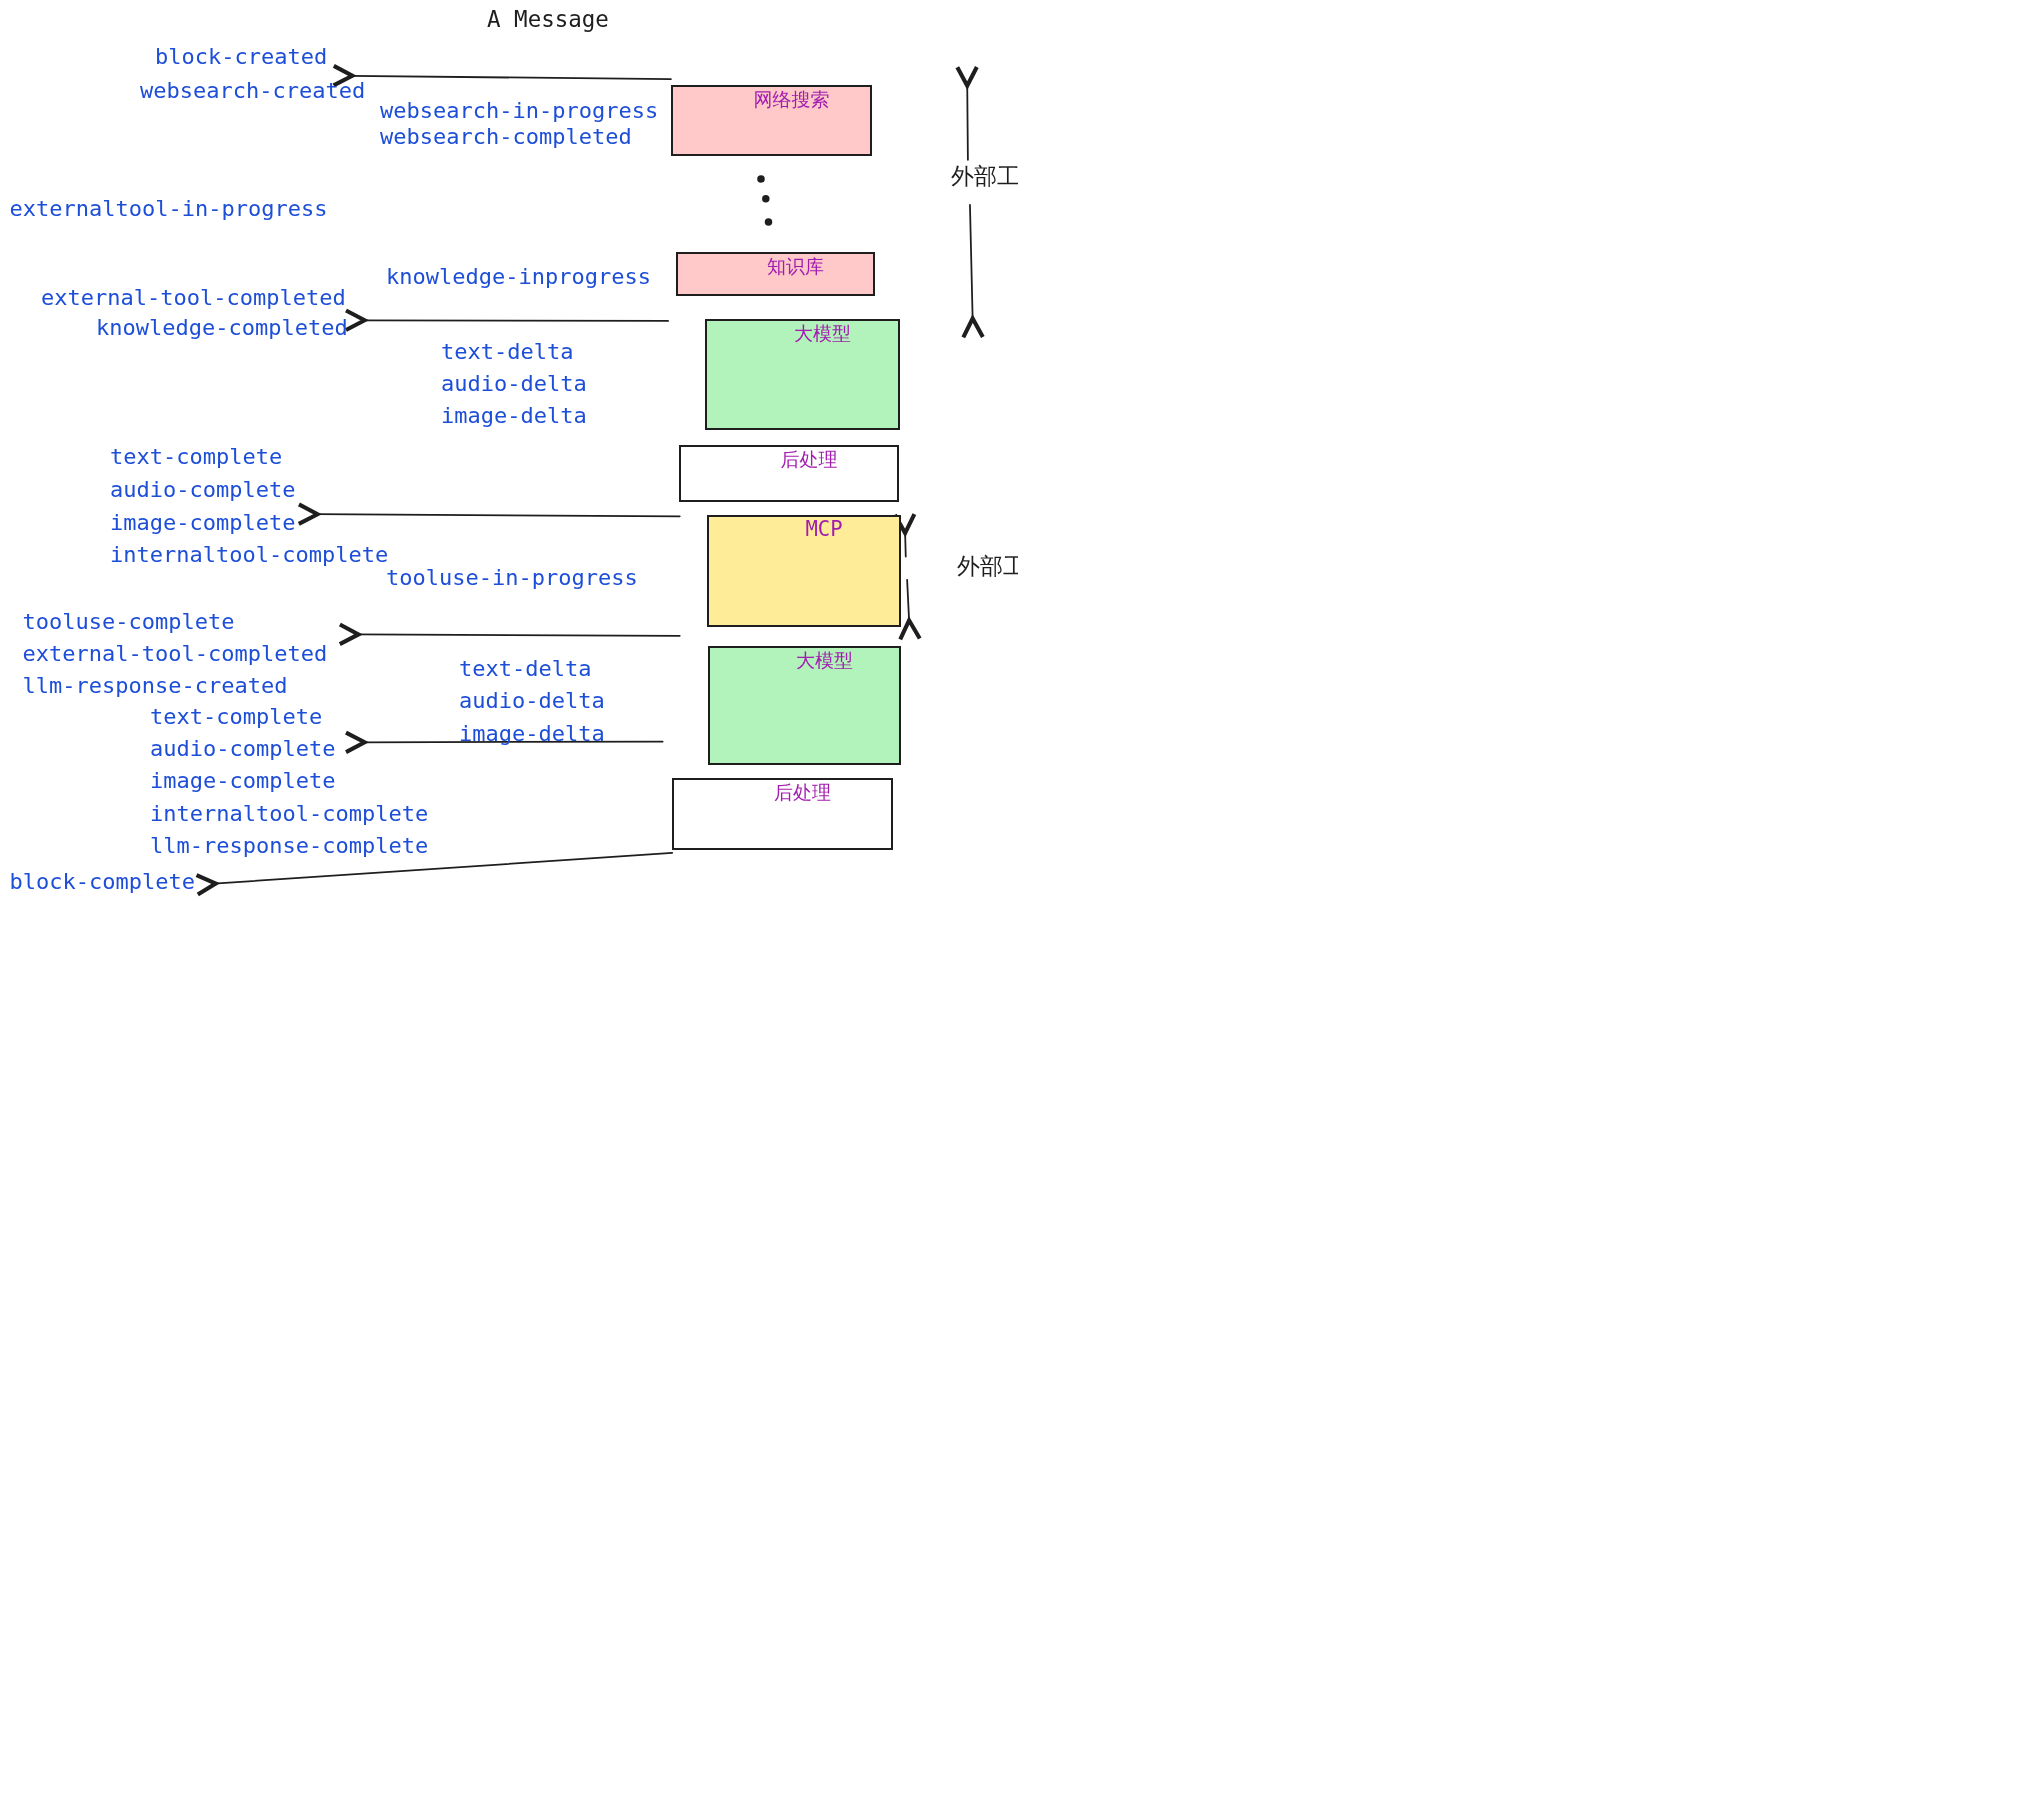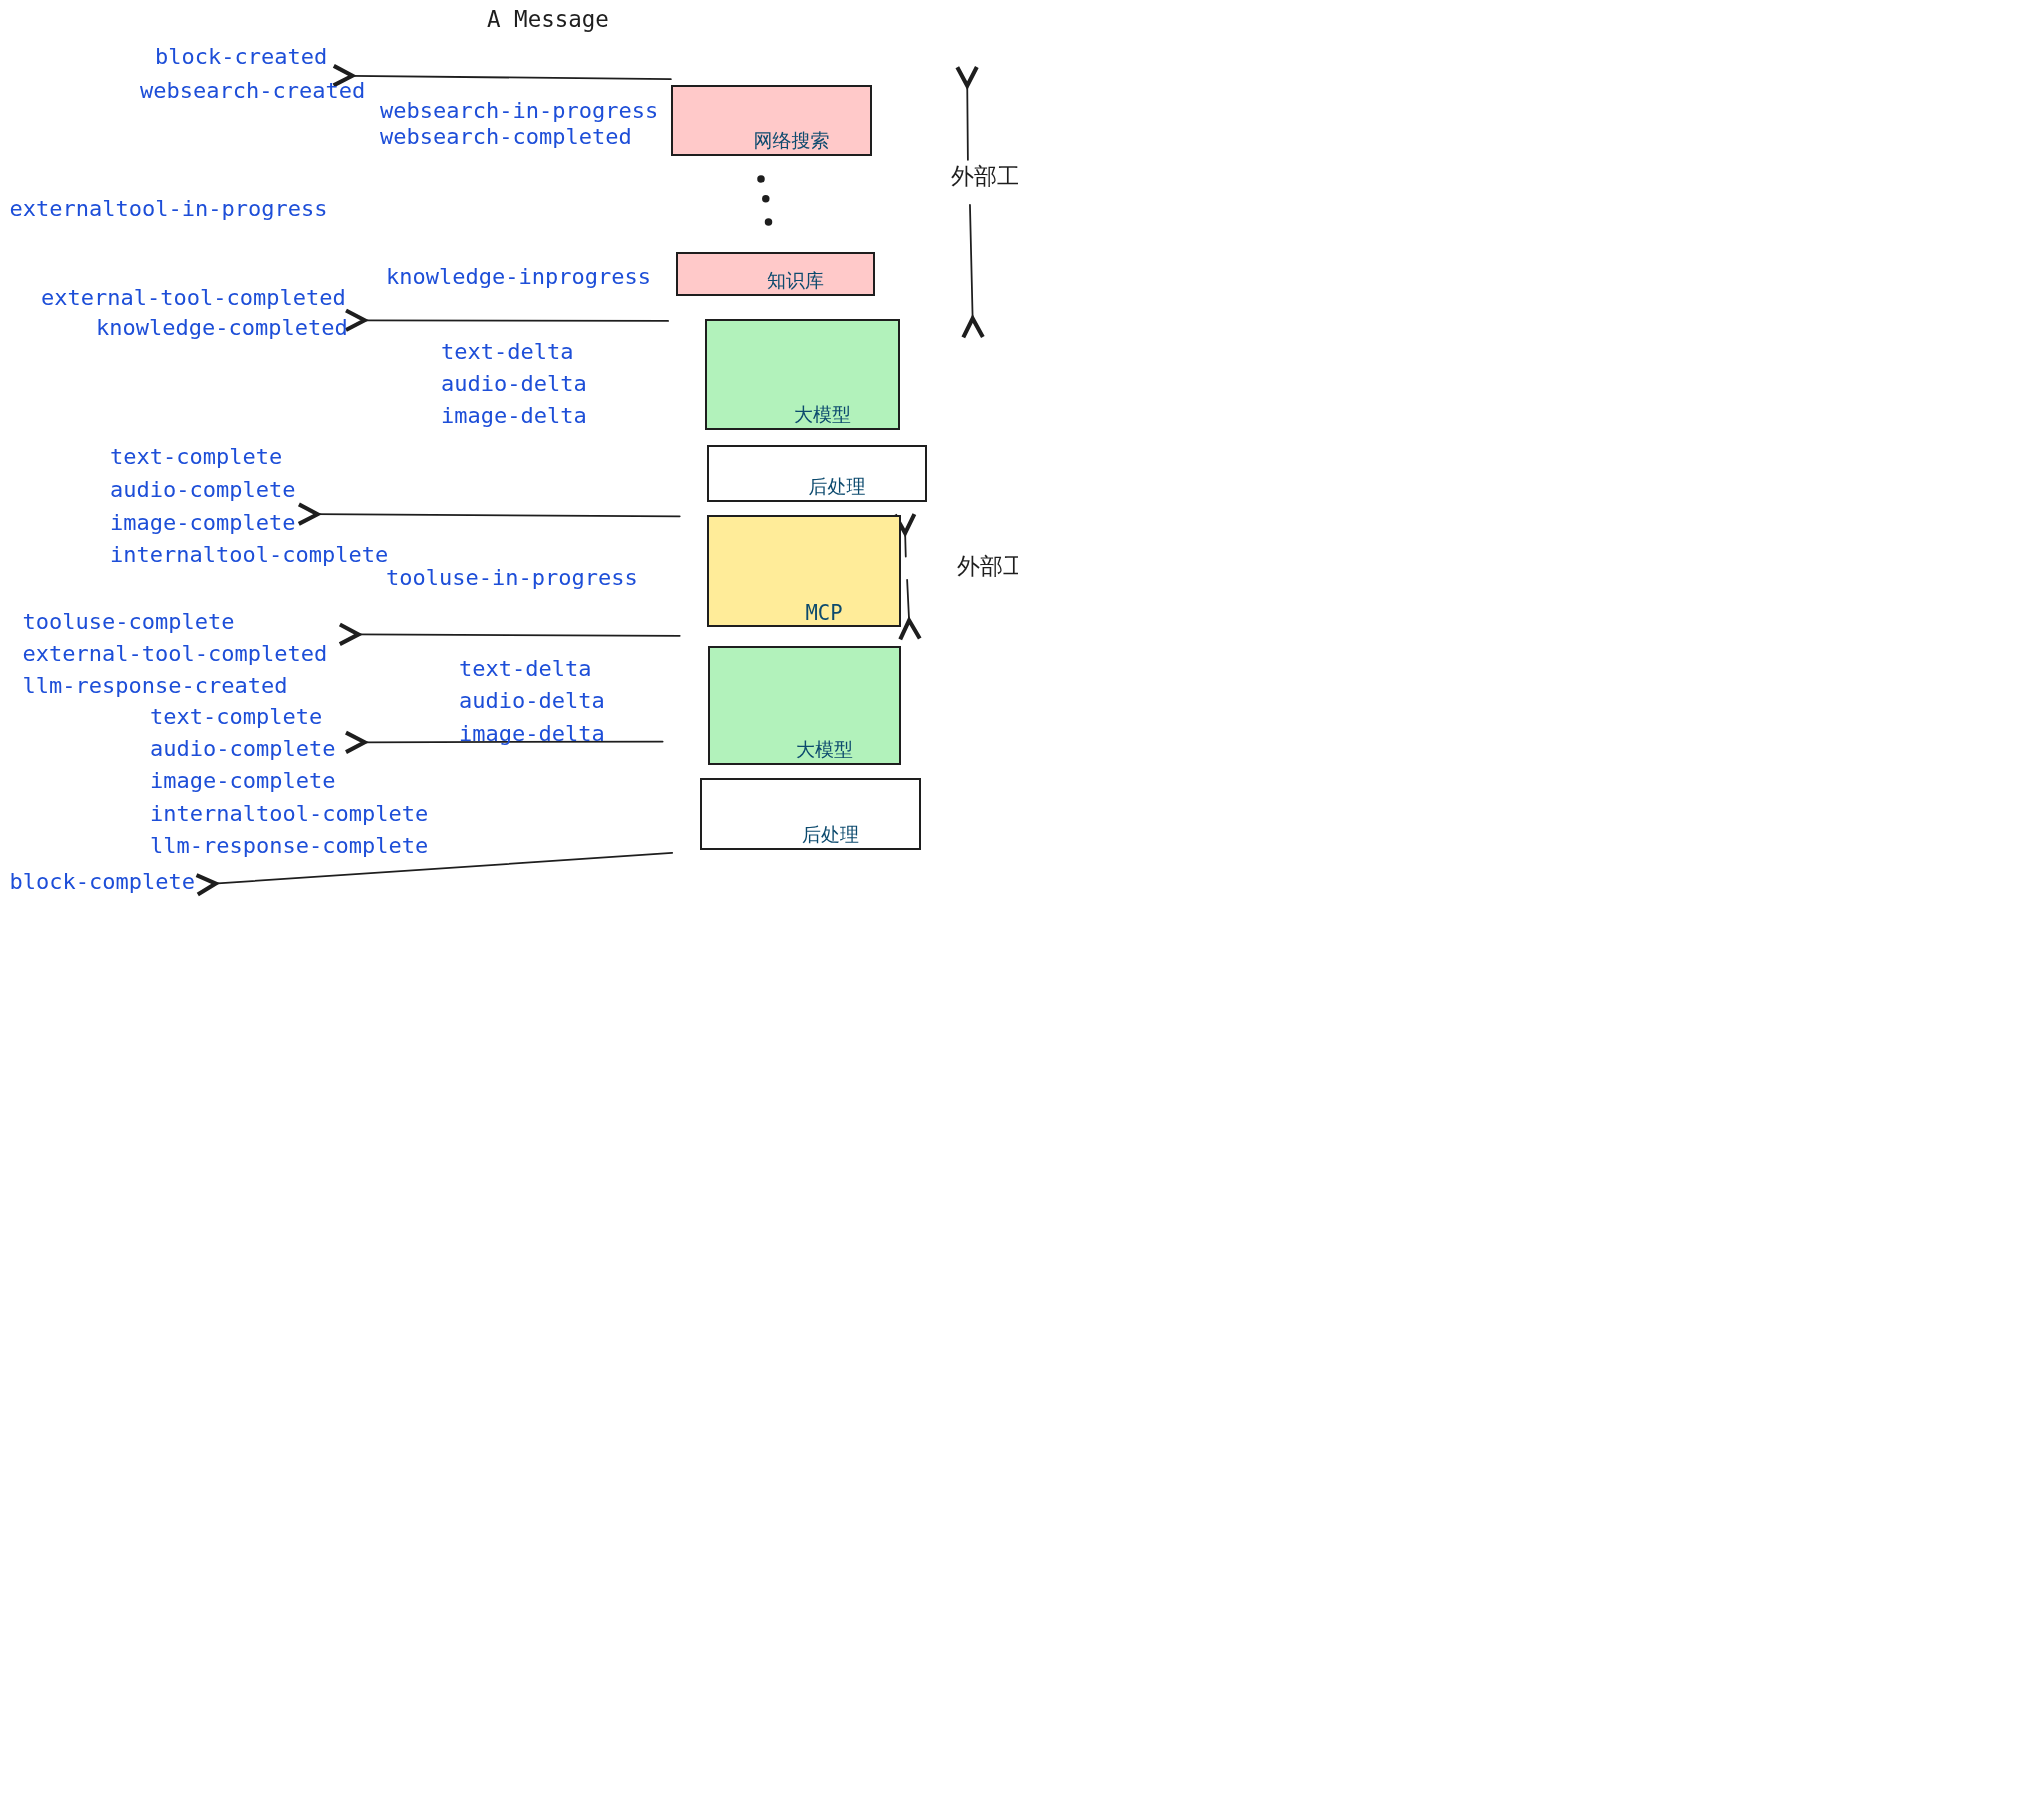--- a/index.html
+++ b/index.html
@@ -2,26 +2,26 @@
 <html style="font-size:11px"><head>
 <meta charset="utf-8">
 <style>
   html,body{margin:0;padding:0;background:#ffffff;}
   .canvas{position:relative;width:1018px;height:898px;background:#ffffff;overflow:hidden;
           font-family:"DejaVu Sans Mono",monospace;color:#1e1e1e;}
   .arrows{position:absolute;left:0;top:0;width:1018px;height:898px;}
   .title{position:absolute;font:22.5px/1 "DejaVu Sans Mono",monospace;white-space:nowrap;text-align:center;}
   .ev{position:absolute;font:22px/1 "DejaVu Sans Mono",monospace;white-space:nowrap;color:#1d4ed8;}
   .box{position:absolute;border:2px solid #1e1e1e;box-sizing:border-box;
-       display:flex;align-items:flex-end;justify-content:center;
-       font-family:"DejaVu Sans","Liberation Sans",sans-serif;font-size:19px;color:#0c4a6e;padding-left:40px;}
+       display:flex;align-items:flex-start;justify-content:center;
+       font-family:"DejaVu Sans","Liberation Sans",sans-serif;font-size:19px;color:#a21caf;padding-left:40px;}
   .box--pink{background:#ffc9c9;}
   .box--green{background:#b2f2bb;margin-left:25px;}
   .box--yellow{background:#ffec99;margin-left:24px;}
-  .box--white{background:#ffffff;margin-left:28px;}
+  .box--white{background:#ffffff;}
   .box--mono{font-family:"DejaVu Sans Mono",monospace;font-size:20.5px;}
   .side{position:absolute;font:23px/1 "DejaVu Sans","Liberation Sans",sans-serif;white-space:nowrap;color:#1e1e1e;margin-left:44px;}
 </style>
 </head>
 <body>
 
 <div class="canvas">
 
   <svg class="arrows" viewBox="0 0 1490 1315" xmlns="http://www.w3.org/2000/svg">
     <defs>

